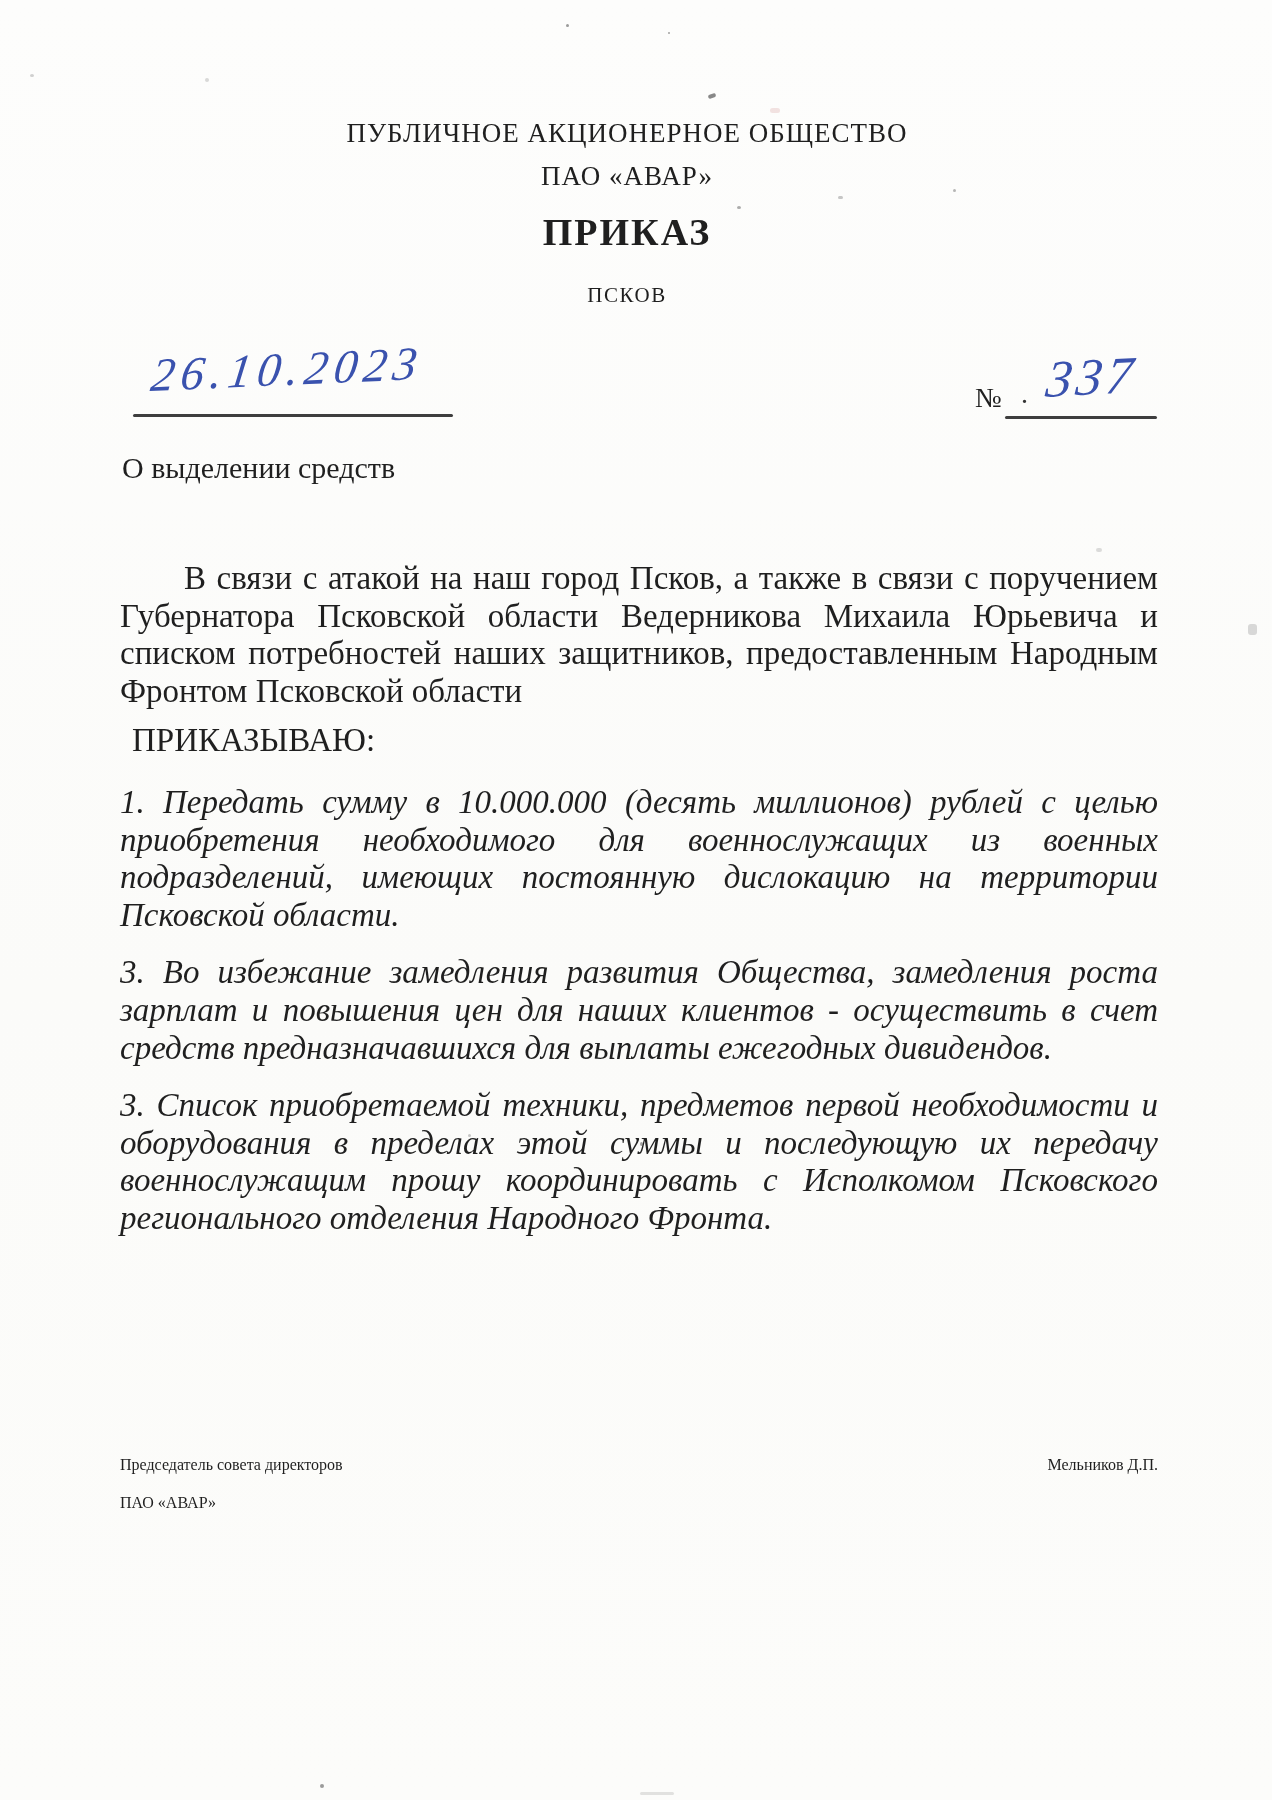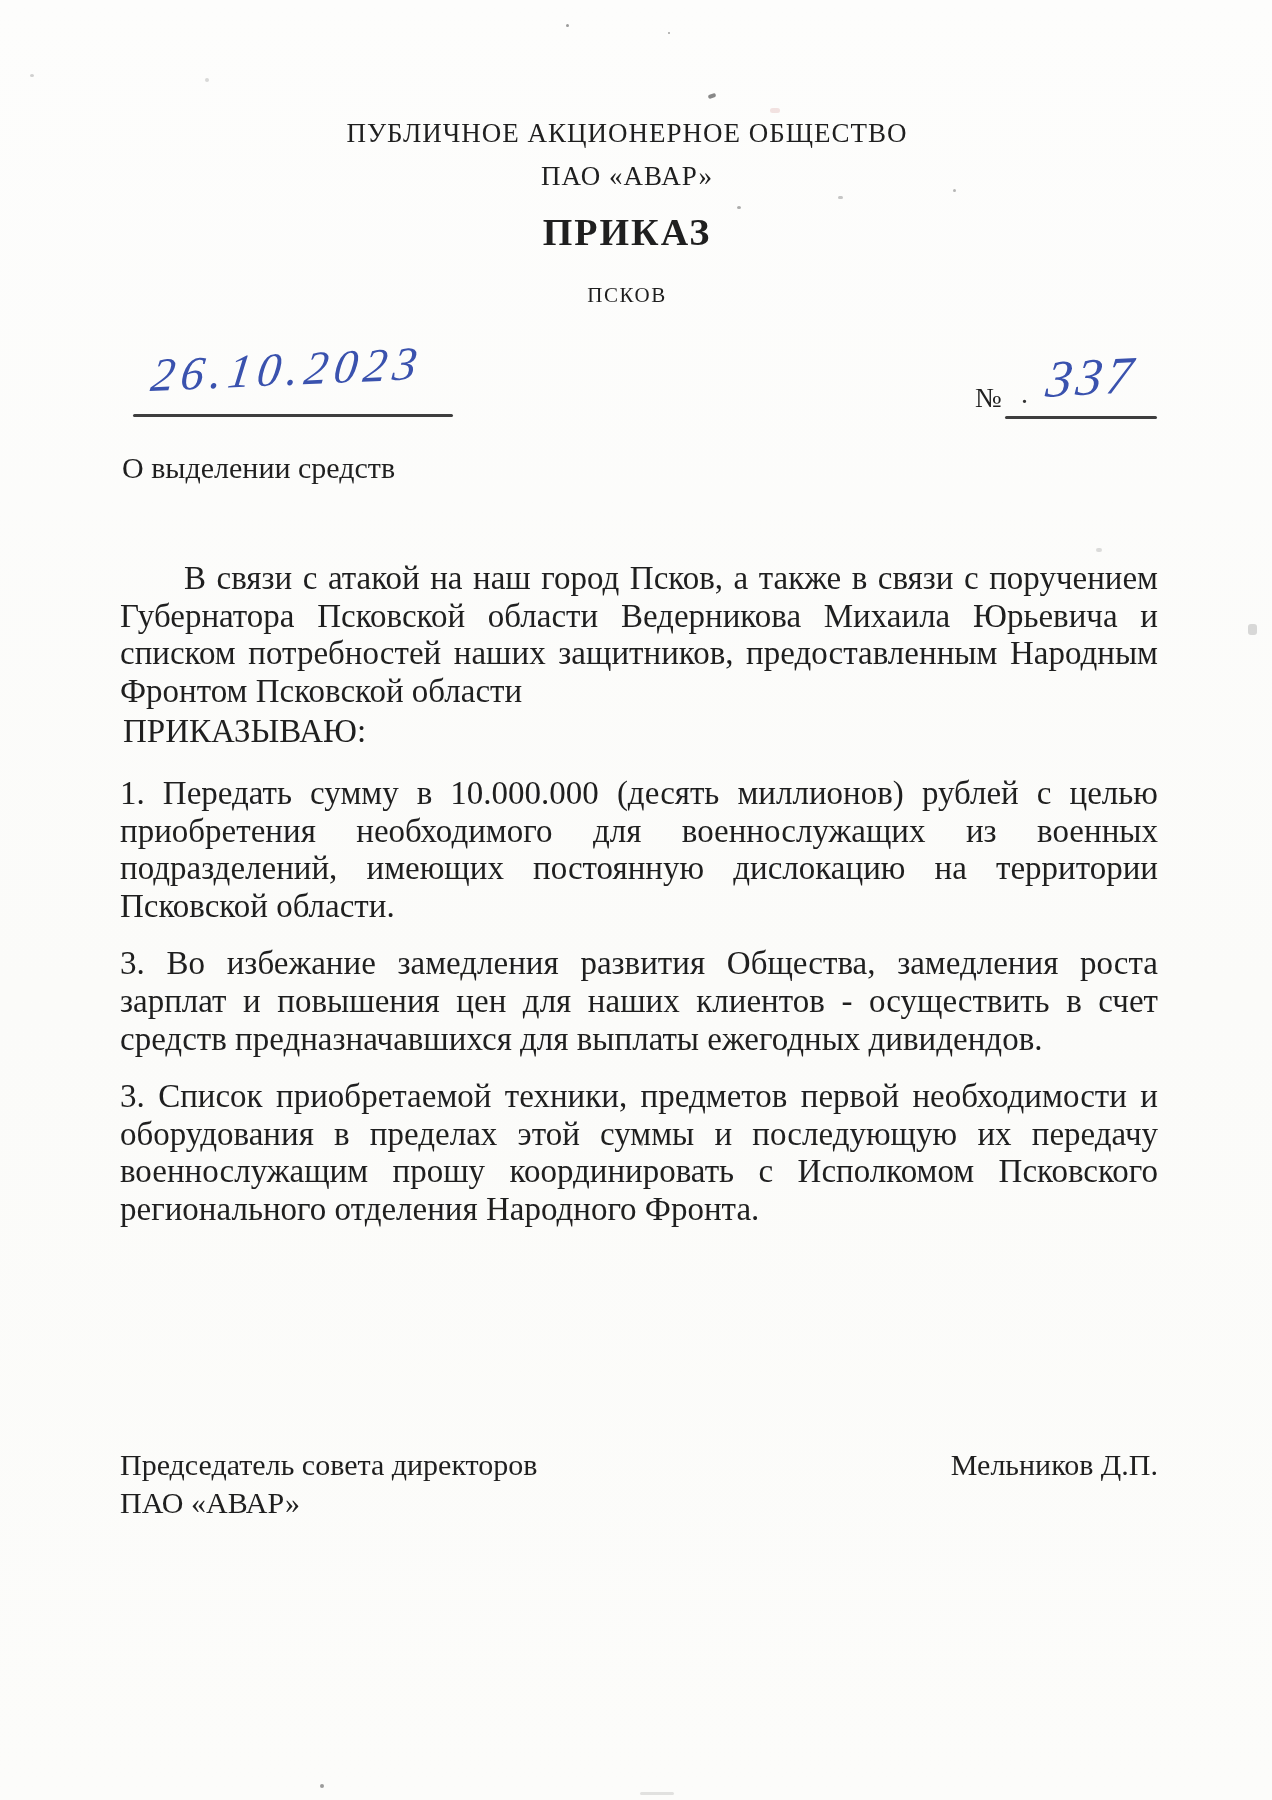--- a/index.html
+++ b/index.html
@@ -37,28 +37,28 @@
            background:#3e3e3e;border-radius:2px;}
   
   .subject{position:absolute;left:122px;top:452px;font-size:30px;line-height:32px;}
   
   .body-block{
     position:absolute;left:120px;top:560px;width:1038px;
     font-size:33px;line-height:37.6px;text-align:justify;
     text-justify:inter-word;
   }
   .intro{margin:0;text-indent:64px;}
-  .decree{margin:3px;text-align:left;}
-  .order-item{margin:24px 0 0 0;}
+  .decree{margin:12px;text-align:left;}
+  .order-item{margin:24px 0 0 0;font-style:italic;}
   .order-item + .order-item{margin-top:20px;}
   
   .signature{
     position:absolute;left:120px;top:1446px;width:1038px;
     display:flex;justify-content:space-between;align-items:flex-start;
-    font-size:30px;line-height:38px;
+    font-size:16px;line-height:38px;
   }
   .sig-left{text-align:left;}
   .sig-name{text-align:right;}
   
   .speck{position:absolute;background:#4a4a4a;border-radius:50%;}
 </style>
 </head>
 <body>
 
 <div class="page">

